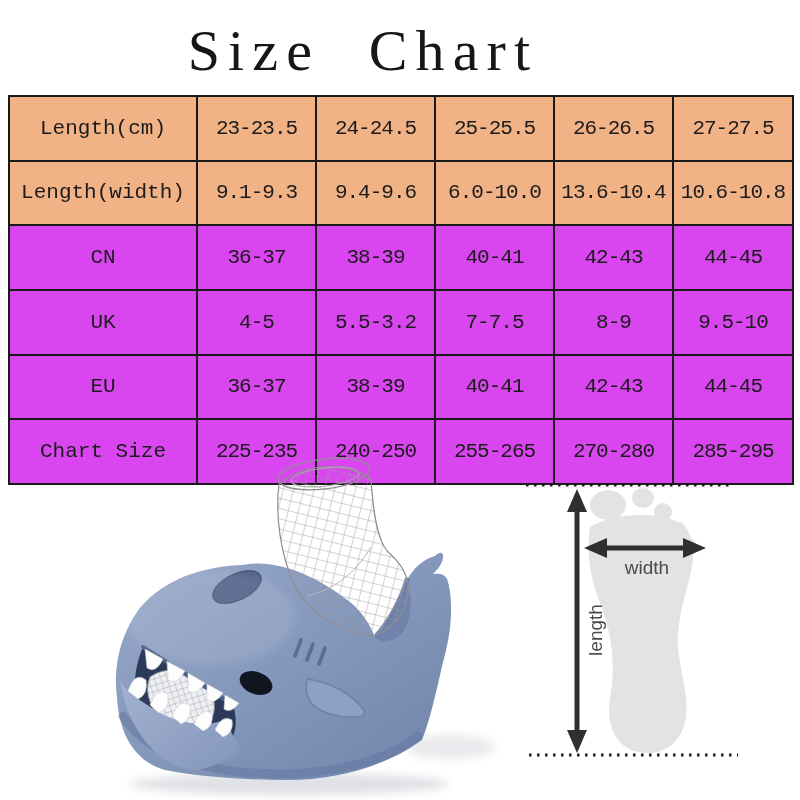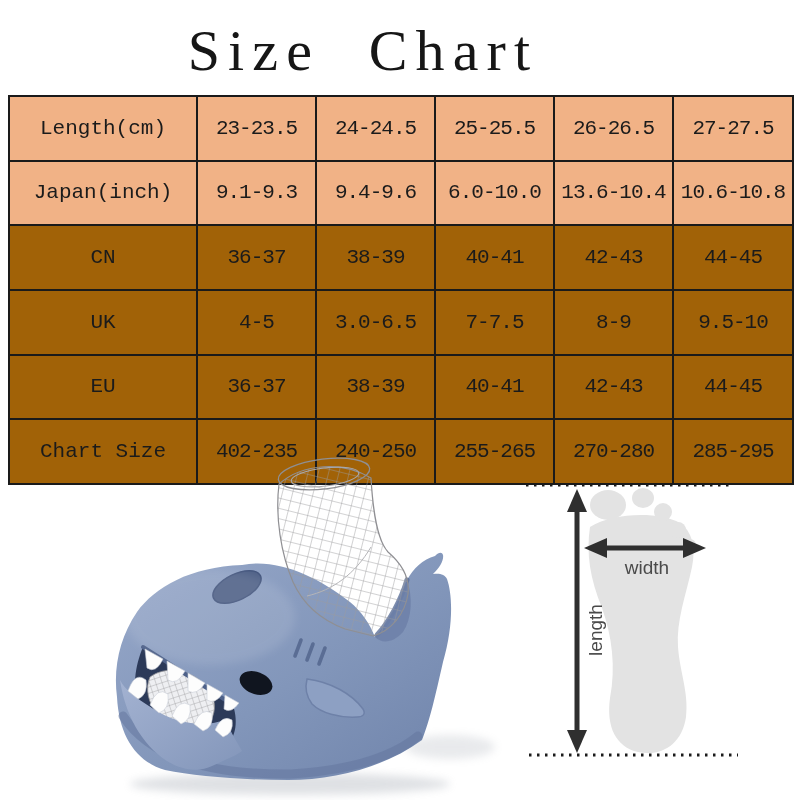--- a/index.html
+++ b/index.html
@@ -17,21 +17,21 @@
   }
   
   .size-table{
     position:absolute;left:8px;top:95px;width:784px;height:390px;
     border-collapse:collapse;table-layout:fixed;
     font-family:"Liberation Mono","DejaVu Sans Mono",monospace;
     font-size:21px;color:#1b1b1b;
   }
   .size-table td{
     border:2px solid #1a1a1a;text-align:center;vertical-align:middle;
-    background:#a16207;padding:0;letter-spacing:-1px;
+    background:#d946ef;padding:0;letter-spacing:-1px;
   }
   .size-table tr.hl td{background:#f1b286;}
   .size-table td.lbl{letter-spacing:0;}
   
   .slipper-wrap{position:absolute;left:55px;top:452px;width:470px;height:348px;}
   .footdiag-wrap{position:absolute;left:520px;top:455px;width:280px;height:345px;}
   svg{display:block;}
   .diag-label{
     font-family:"Liberation Sans",sans-serif;font-size:19px;fill:#4a4a4a;
   }
@@ -53,54 +53,54 @@
   <tbody>
       <tr class="hl">
     <td class="lbl">Length(cm)</td>
     <td>23-23.5</td>
     <td>24-24.5</td>
     <td>25-25.5</td>
     <td>26-26.5</td>
     <td>27-27.5</td>
   </tr>
   <tr class="hl">
-    <td class="lbl">Japan(inch)</td>
+    <td class="lbl">Length(width)</td>
     <td>9.1-9.3</td>
     <td>9.4-9.6</td>
     <td>6.0-10.0</td>
     <td>13.6-10.4</td>
     <td>10.6-10.8</td>
   </tr>
   <tr>
     <td class="lbl">CN</td>
     <td>36-37</td>
     <td>38-39</td>
     <td>40-41</td>
     <td>42-43</td>
     <td>44-45</td>
   </tr>
   <tr>
     <td class="lbl">UK</td>
     <td>4-5</td>
-    <td>3.0-6.5</td>
+    <td>5.5-3.2</td>
     <td>7-7.5</td>
     <td>8-9</td>
     <td>9.5-10</td>
   </tr>
   <tr>
     <td class="lbl">EU</td>
     <td>36-37</td>
     <td>38-39</td>
     <td>40-41</td>
     <td>42-43</td>
     <td>44-45</td>
   </tr>
   <tr>
     <td class="lbl">Chart Size</td>
-    <td>402-235</td>
+    <td>225-235</td>
     <td>240-250</td>
     <td>255-265</td>
     <td>270-280</td>
     <td>285-295</td>
   </tr>
 </tbody>
   </table>
 
 <div class="slipper-wrap">
 <svg width="470" height="348" viewBox="0 0 470 348">

